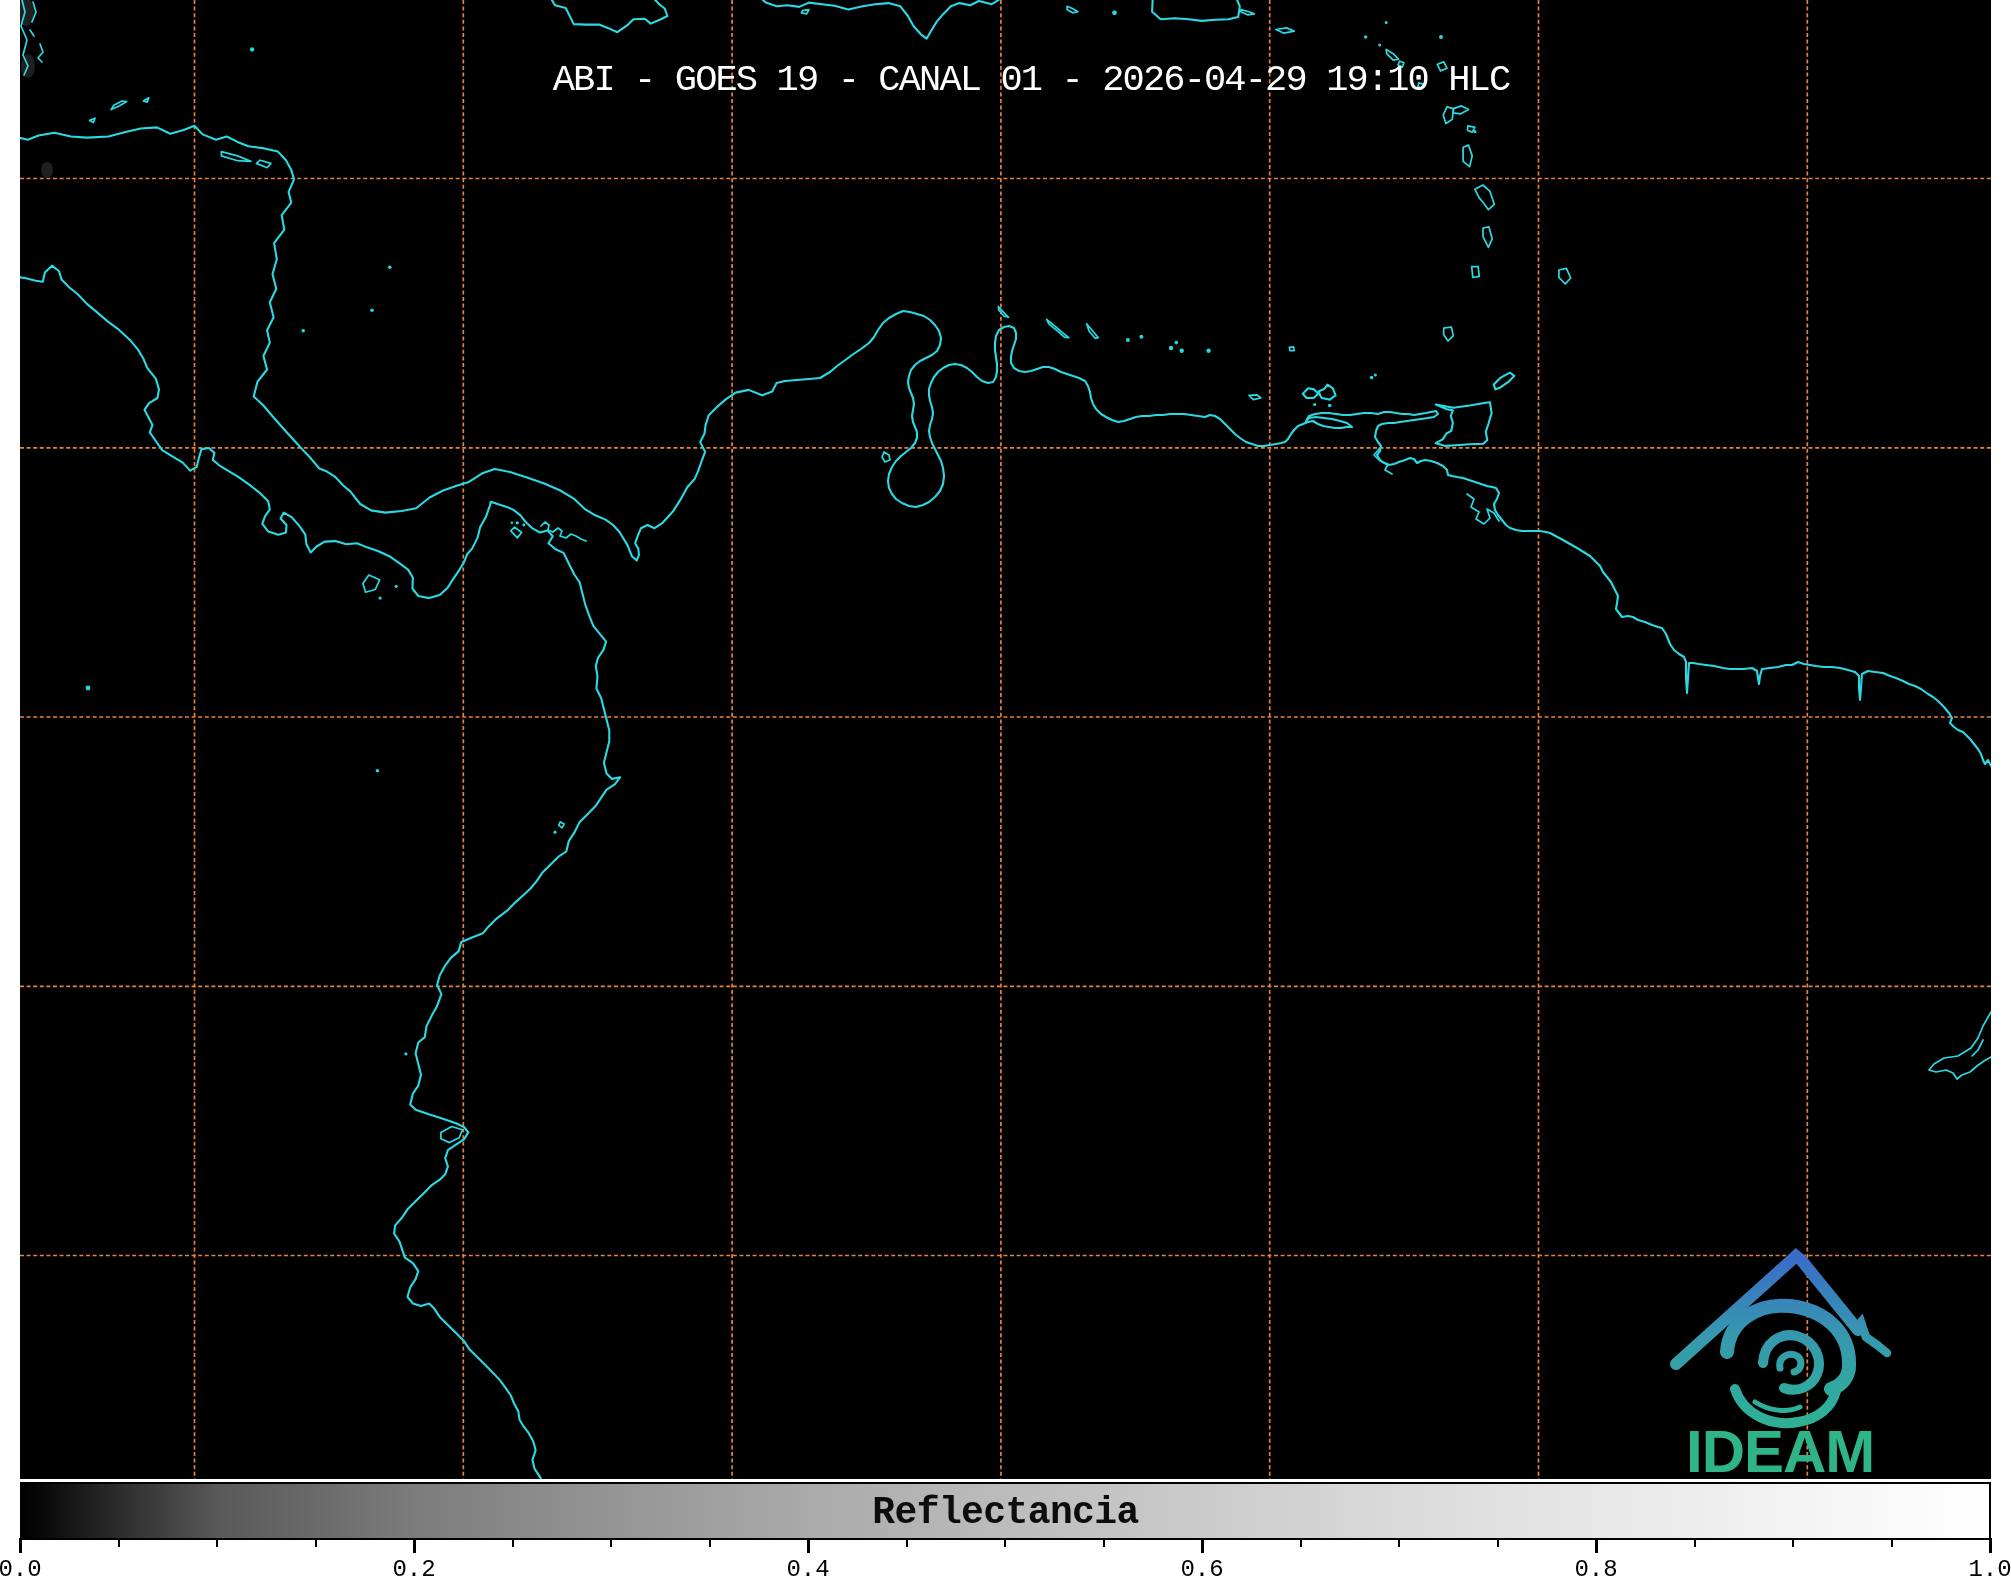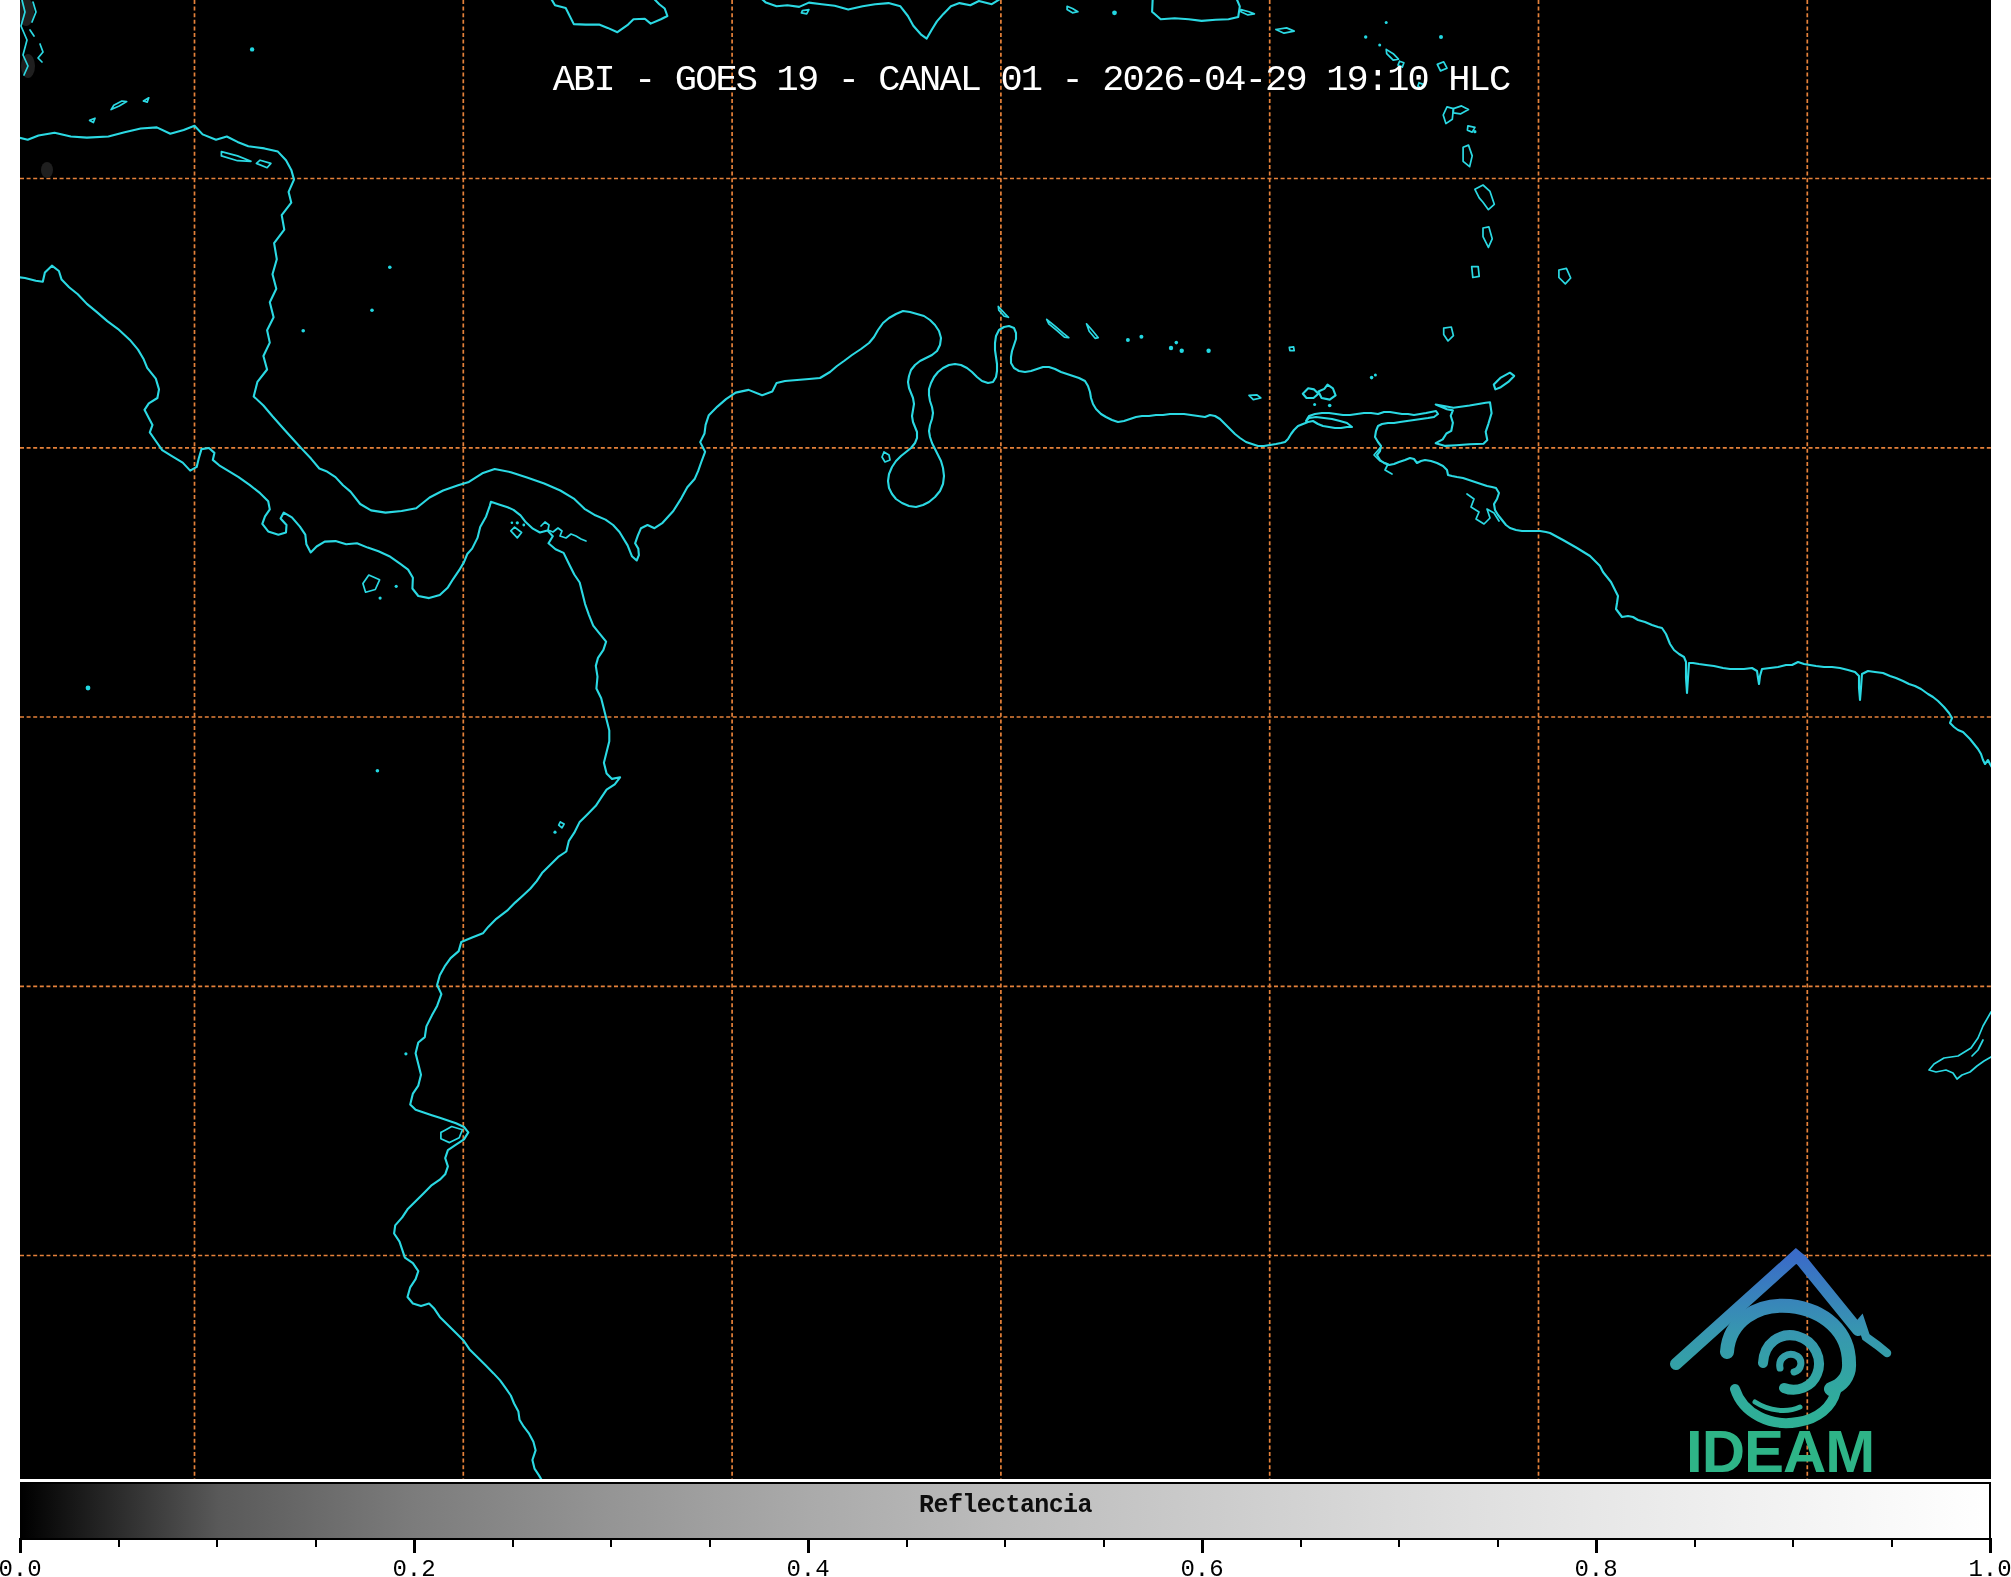--- a/index.html
+++ b/index.html
@@ -6,21 +6,21 @@
   #page{position:relative;width:2011px;height:1577px;background:#ffffff;overflow:hidden;
         font-family:"Liberation Mono", monospace;}
   #map{position:absolute;left:20px;top:0;width:1971px;height:1479px;background:#000000;}
   #title{position:absolute;left:0;top:59px;width:2062px;text-align:center;
          color:#ffffff;font-size:37px;letter-spacing:-1.85px;white-space:pre;}
   #cbar{position:absolute;left:20px;top:1482px;width:1967px;height:54px;
         border:2px solid #000;
         background:linear-gradient(to right,#000000 0%,#595959 10%,#7c7c7c 20%,#959595 30%,
           #aaaaaa 40%,#bcbcbc 50%,#cbcbcb 60%,#dadada 70%,#e7e7e7 80%,#f3f3f3 90%,#ffffff 100%);}
   #cbarlab{position:absolute;left:20px;top:1491px;width:1971px;text-align:center;
-           color:#0d0d0d;font-size:25px;font-weight:bold;letter-spacing:-0.6px;}
+           color:#0d0d0d;font-size:38px;font-weight:bold;letter-spacing:-0.6px;}
   .tick{position:absolute;background:#000;width:2px;}
   .tick.major{width:3px;}
   .tlab{position:absolute;color:#000;font-size:24px;top:1556px;width:80px;text-align:center;}
 </style>
 </head>
 <body>
 <div id="page">
   <div id="map"></div>
   <svg id="ov" width="2011" height="1577" viewBox="0 0 2011 1577" style="position:absolute;left:0;top:0;">
     <defs>

